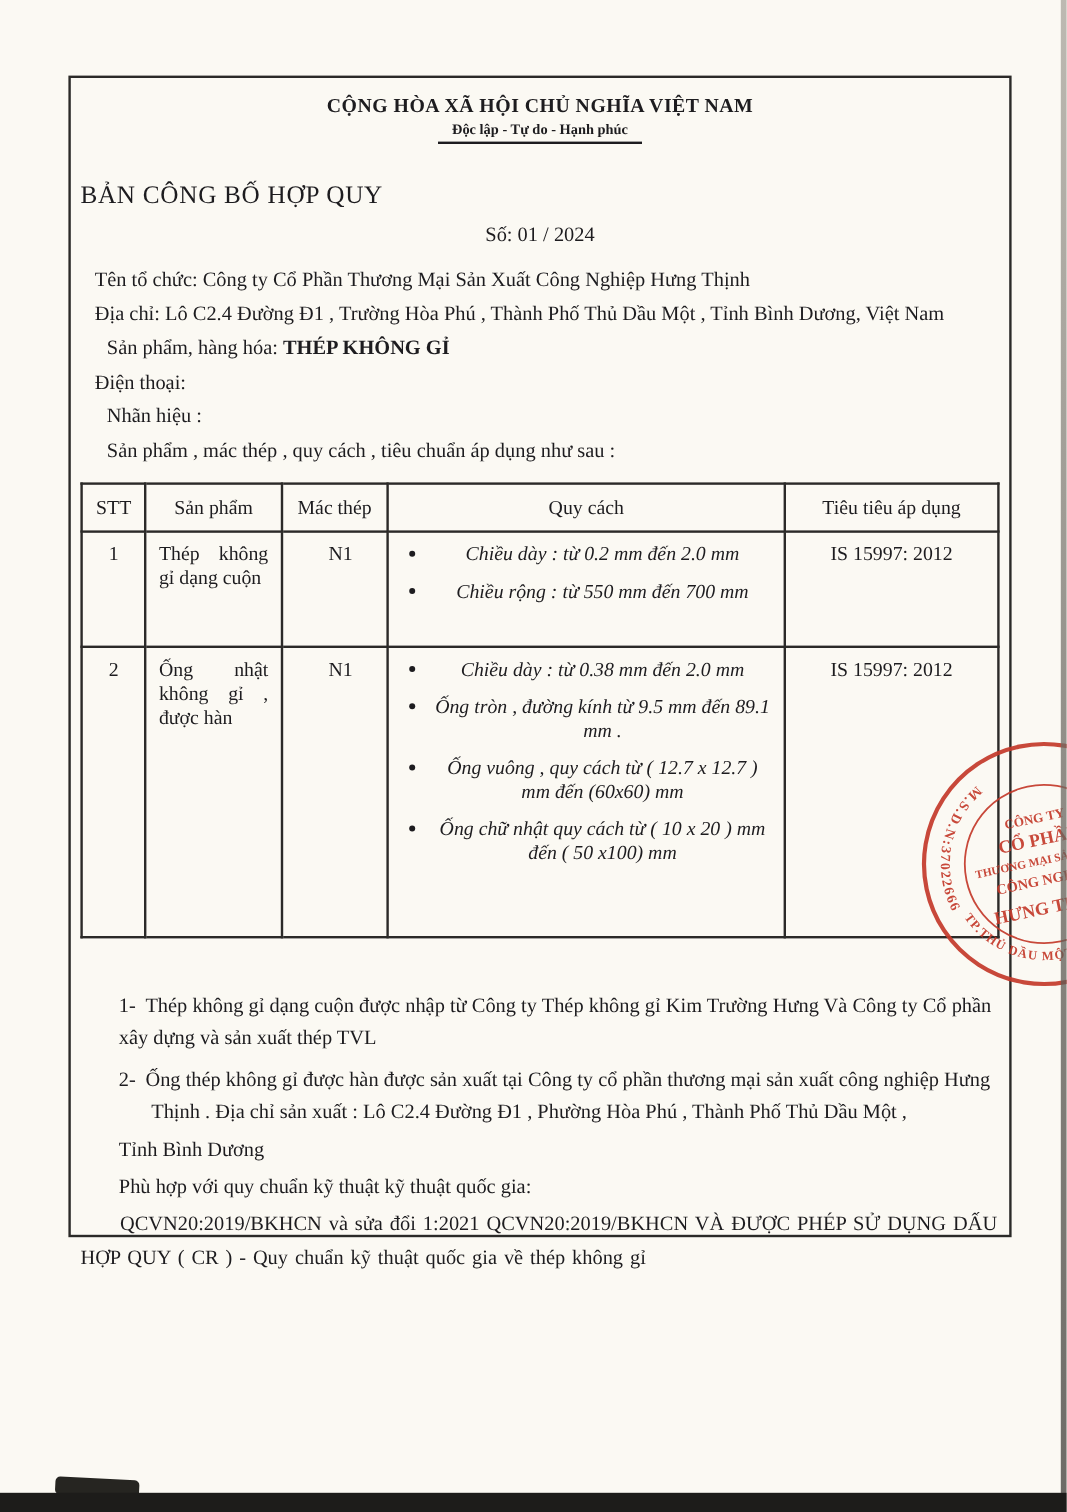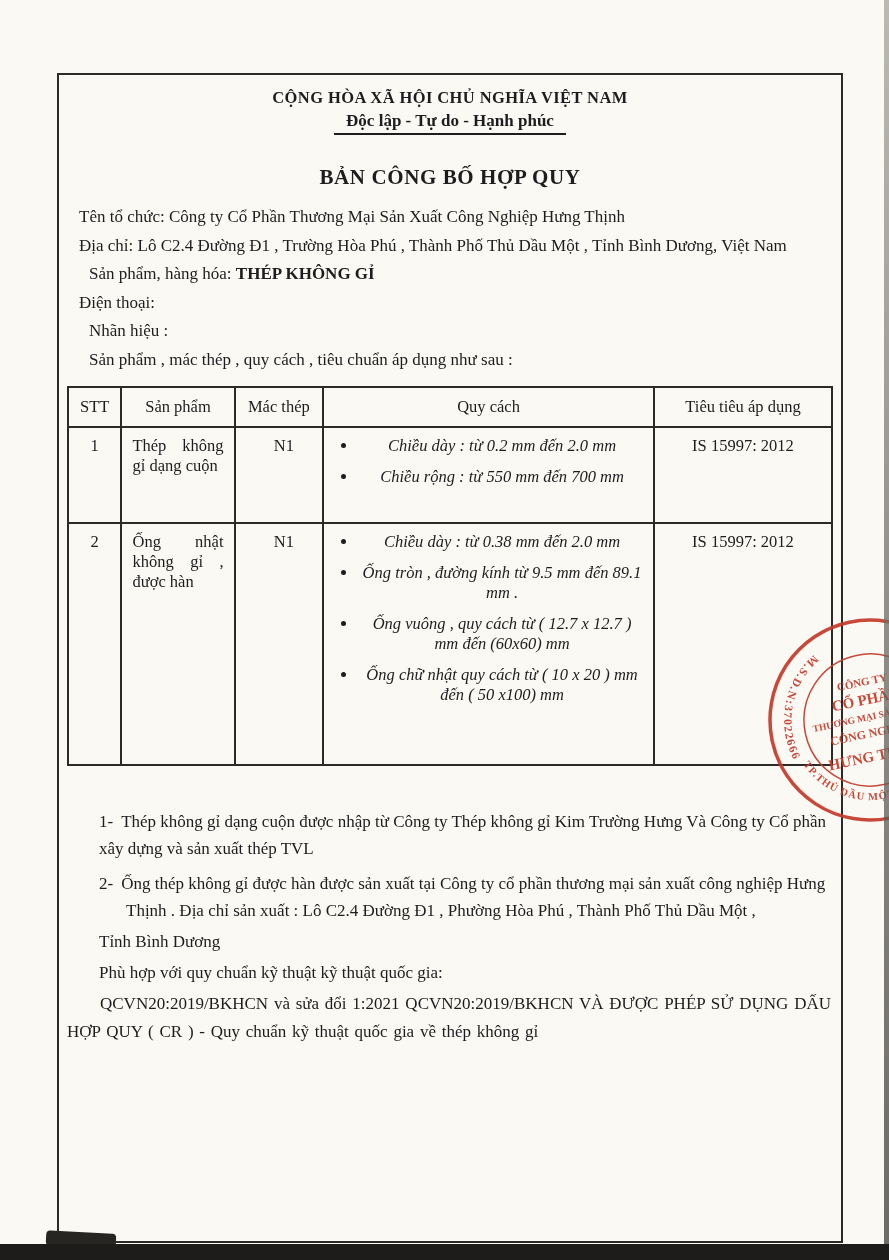--- a/index.html
+++ b/index.html
@@ -5,30 +5,30 @@
   * { margin:0; padding:0; box-sizing:border-box; }
   html,body { width:889px; }
   body { font-family:"Liberation Serif", serif; background:#e9e7e1; }
 
   .scan {
     position:relative; width:889px; height:1260px;
     background:#fbf9f3; overflow:hidden; color:#1d1c1f;
   }
 
   .frame {
-    position:absolute; left:57px; top:73px; width:786px; height:1170px;
+    position:absolute; left:57px; top:63px; width:786px; height:968px;
     border:2px solid #2b2a28; padding:13px 8px 0 8px;
   }
 
   .nat { text-align:center; }
   .nat-line1 { font-weight:bold; font-size:16.5px; letter-spacing:.4px; }
-  .motto { margin-top:3px; font-weight:bold; font-size:17px; }
+  .motto { margin-top:3px; font-weight:bold; font-size:12px; }
   .motto span { display:inline-block; border-bottom:2px solid #1d1c1f; padding:0 12px 2px 12px; }
 
-  .title { text-align:center; font-weight:bold; font-size:21px; letter-spacing:.6px; margin-top:30px; }
+  .title { text-align:left; font-weight:normal; font-size:21px; letter-spacing:.6px; margin-top:30px; }
   .doc-no { text-align:center; font-size:17px; margin-top:11px; }
 
   .body-block { margin-top:13px; font-size:17px; line-height:1.62; }
   .line { margin:0 4px 1px 12px; }
   .line.indent { margin-left:22px; }
 
   table.spec { width:100%; border-collapse:collapse; margin-top:13px; font-size:16.5px; table-layout:fixed; }
   .spec th, .spec td { border:2px solid #2b2a28; vertical-align:top; text-align:center; padding:8px 10px; font-weight:normal; }
   .spec th { padding:9px 10px; white-space:nowrap; overflow:hidden; }
   .spec col.c1 { width:7%; }
@@ -65,20 +65,21 @@
   <div class="frame">
 
     <div class="nat">
       <div class="nat-line1">CỘNG HÒA XÃ HỘI CHỦ NGHĨA VIỆT NAM</div>
       <div class="motto">
         <span>Độc lập - Tự do - Hạnh phúc</span>
       </div>
     </div>
 
     <div class="title">BẢN CÔNG BỐ HỢP QUY</div>
+    <div class="doc-no">Số: 01 / 2024</div>
 
     <div class="body-block">
       <p class="line">Tên tổ chức: Công ty Cổ Phần Thương Mại Sản Xuất Công Nghiệp Hưng Thịnh</p>
       <p class="line">Địa chỉ: Lô C2.4 Đường Đ1 , Trường Hòa Phú , Thành Phố Thủ Dầu Một , Tỉnh Bình Dương, Việt Nam</p>
       <p class="line indent"><span>Sản phẩm, hàng hóa: </span><b>THÉP KHÔNG GỈ</b></p>
       <p class="line">Điện thoại:</p>
       <p class="line indent">Nhãn hiệu :</p>
       <p class="line indent">Sản phẩm , mác thép , quy cách , tiêu chuẩn áp dụng như sau :</p>
     </div>
 

